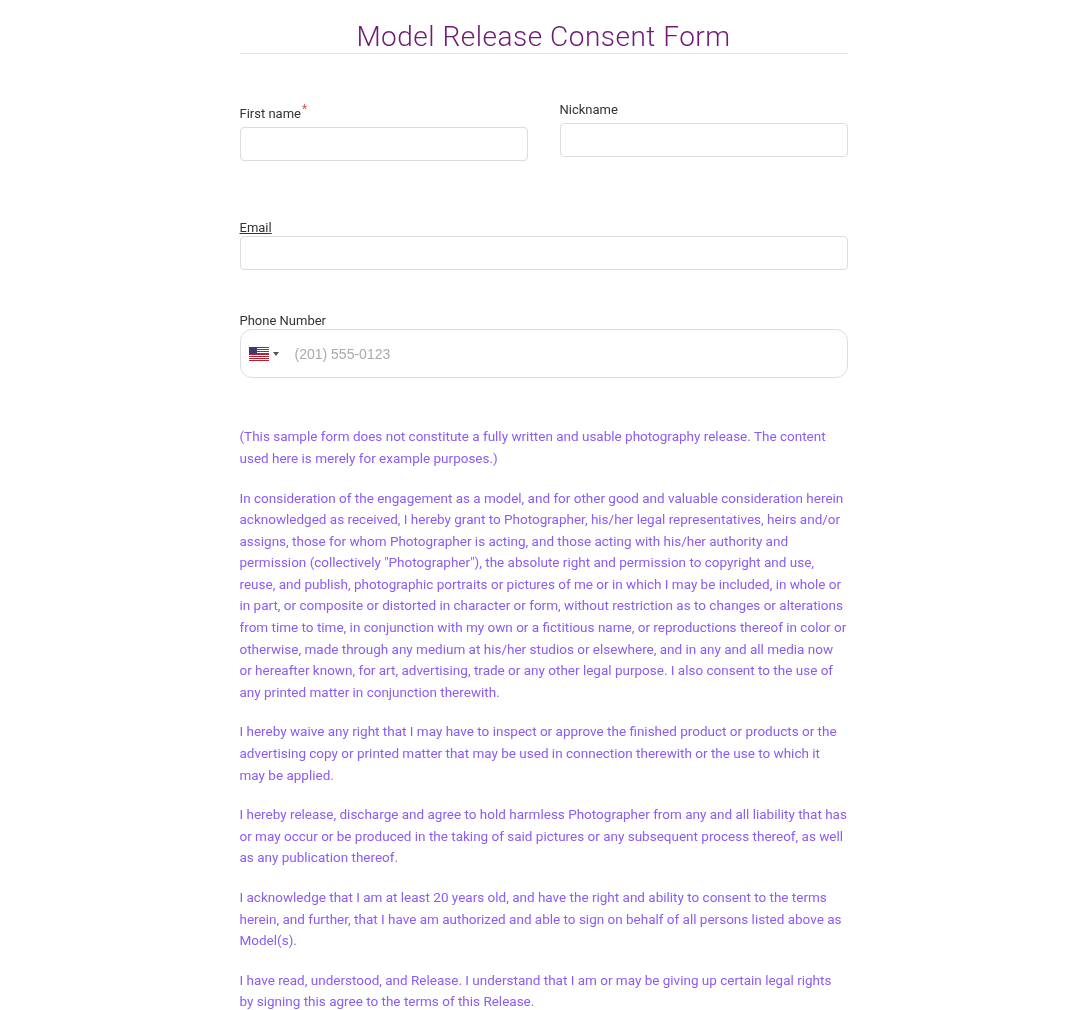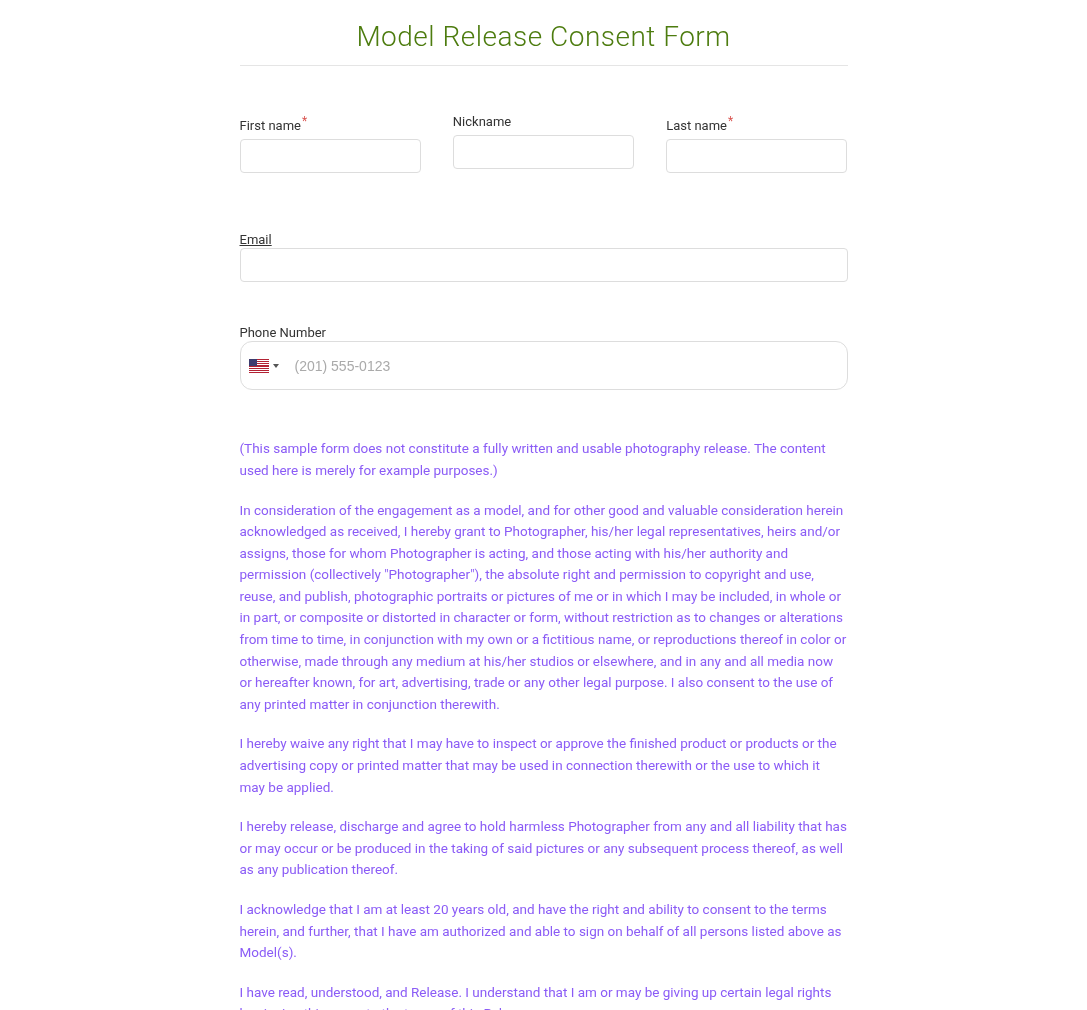--- a/index.html
+++ b/index.html
@@ -14,22 +14,22 @@
     }
     .container {
       max-width: 640px;
       margin: 0 auto;
       padding: 20px 16px 40px;
     }
     .title {
       font-size: 28px;
       font-weight: 300;
       text-align: center;
-      color: #4d7c0f;
-      padding-bottom: 12px;
+      color: #701a75;
+      padding-bottom: 0;
       border-bottom: 1px solid #e5e5e5;
       letter-spacing: 0.5px;
     }
     .form-section {
       margin-top: 48px;
     }
     .name-row {
       display: flex;
       gap: 32px;
     }
@@ -150,26 +150,20 @@
       <div class="field-group">
         <label class="field-label">
           <span>First name</span><span class="required">*</span>
         </label>
         <input type="text" class="text-input" value="" style="">
       </div>
       <div class="field-group">
         <label class="field-label">Nickname</label>
         <input type="text" class="text-input" value="" style="">
       </div>
-      <div class="field-group">
-        <label class="field-label">
-          <span>Last name</span><span class="required">*</span>
-        </label>
-        <input type="text" class="text-input" value="" style="">
-      </div>
     </div>
   </div>
 
   <div class="email-section">
     <label class="field-label">Email</label>
     <input type="text" class="text-input" value="" style="">
   </div>
 
   <div class="phone-section">
     <label class="field-label">Phone Number</label>

